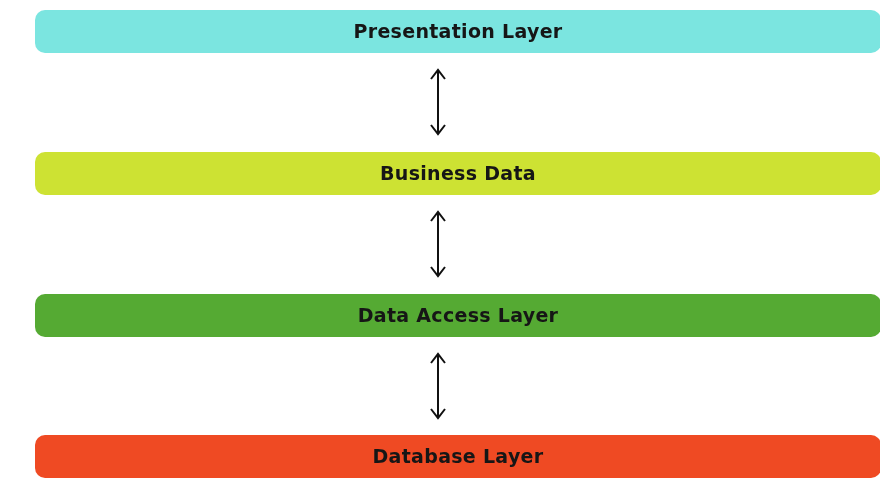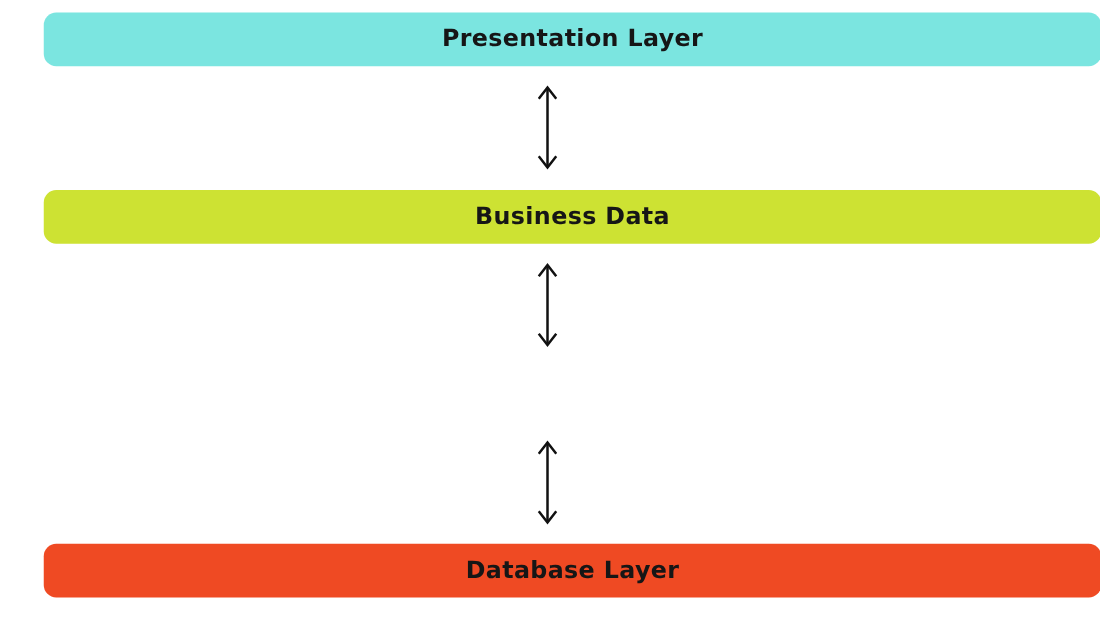--- a/index.html
+++ b/index.html
@@ -65,20 +65,23 @@
   <div class="layer-bar business" style="background: rgb(205, 226, 51);">
     <span class="layer-label" style="color: rgb(22, 22, 22);">Business Data</span>
   </div>
 
   <svg class="arrow a2" viewBox="0 0 24 72" style="color: rgb(17, 17, 17);">
     <path d="M12 5 L12 67" stroke="currentColor" stroke-width="2" fill="none"></path>
     <path d="M5 13 L12 4 L19 13" stroke="currentColor" stroke-width="2" fill="none"></path>
     <path d="M5 59 L12 68 L19 59" stroke="currentColor" stroke-width="2" fill="none"></path>
   </svg>
 
+  <div class="layer-bar data-access" style="background: rgb(85, 170, 51);">
+    <span class="layer-label" style="color: rgb(22, 22, 22);">Data Access Layer</span>
+  </div>
 
   <svg class="arrow a3" viewBox="0 0 24 72" style="color: rgb(17, 17, 17);">
     <path d="M12 5 L12 67" stroke="currentColor" stroke-width="2" fill="none"></path>
     <path d="M5 13 L12 4 L19 13" stroke="currentColor" stroke-width="2" fill="none"></path>
     <path d="M5 59 L12 68 L19 59" stroke="currentColor" stroke-width="2" fill="none"></path>
   </svg>
 
   <div class="layer-bar database" style="background: rgb(239, 74, 35); text-align: right;">
     <span class="layer-label" style="color: rgb(22, 22, 22);">Database Layer</span>
   </div>

